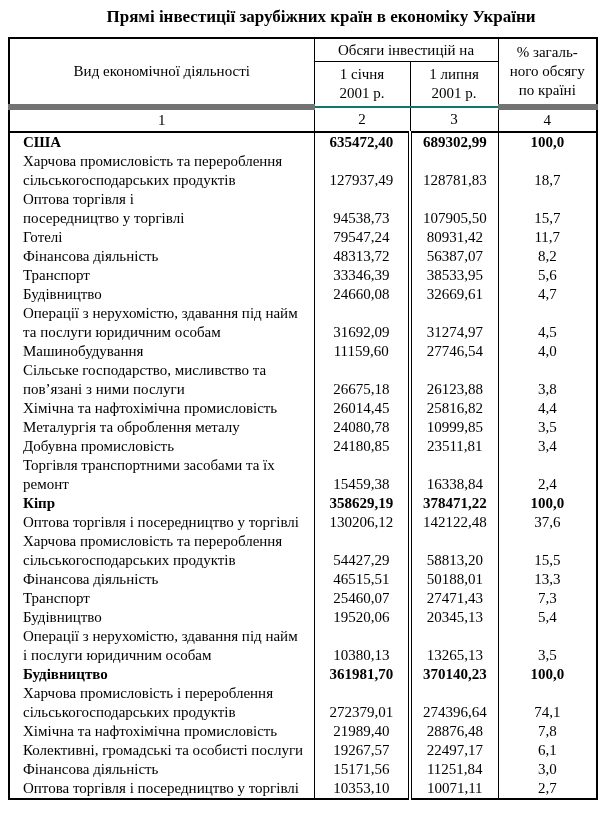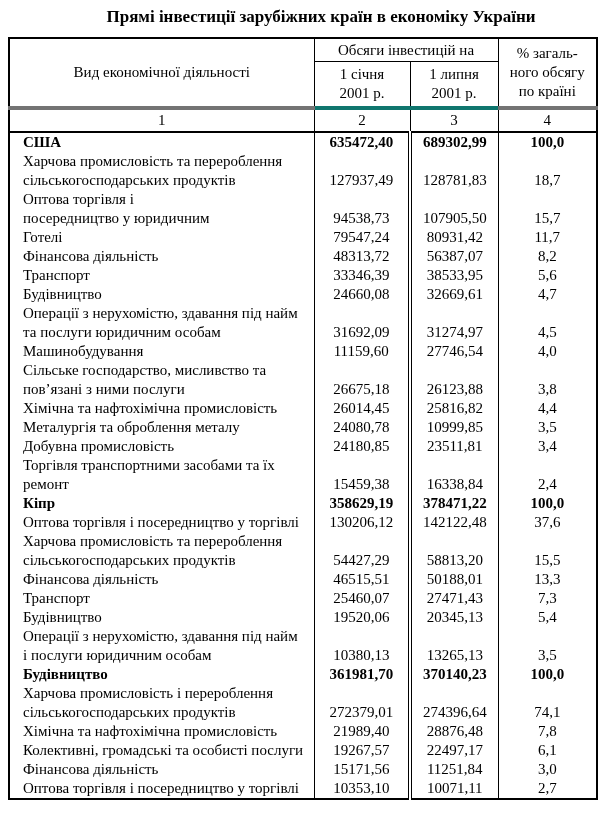--- a/index.html
+++ b/index.html
@@ -44,24 +44,24 @@
     vertical-align: middle;
     line-height: 19px;
     white-space: pre-line;
   }
   .inv-table th.group-th {
     height: 22px;
     border-bottom: 1px solid #000;
   }
   .inv-table .head-row2 th {
     height: 44px;
-    border-bottom: 4px solid #0f766e;
+    border-bottom: 2px solid #0f766e;
   }
   .inv-table th.rowspan-th {
-    border-bottom: 4px solid #737373;
+    border-bottom: 6px solid #737373;
   }
   .inv-table .num-row td {
     height: 21px;
     line-height: 21px;
     text-align: center;
     border-bottom: 2px solid #000;
   }
   .inv-table tbody td {
     border-top: none;
     border-bottom: none;
@@ -125,21 +125,21 @@
       </tr>
       <tr>
         <td>Харчова промисловість та перероблення
 сільськогосподарських продуктів</td>
         <td>127937,49</td>
         <td>128781,83</td>
         <td>18,7</td>
       </tr>
       <tr>
         <td>Оптова торгівля і
-посередництво у юридичним</td>
+посередництво у торгівлі</td>
         <td>94538,73</td>
         <td>107905,50</td>
         <td>15,7</td>
       </tr>
       <tr>
         <td>Готелі</td>
         <td>79547,24</td>
         <td>80931,42</td>
         <td>11,7</td>
       </tr>

